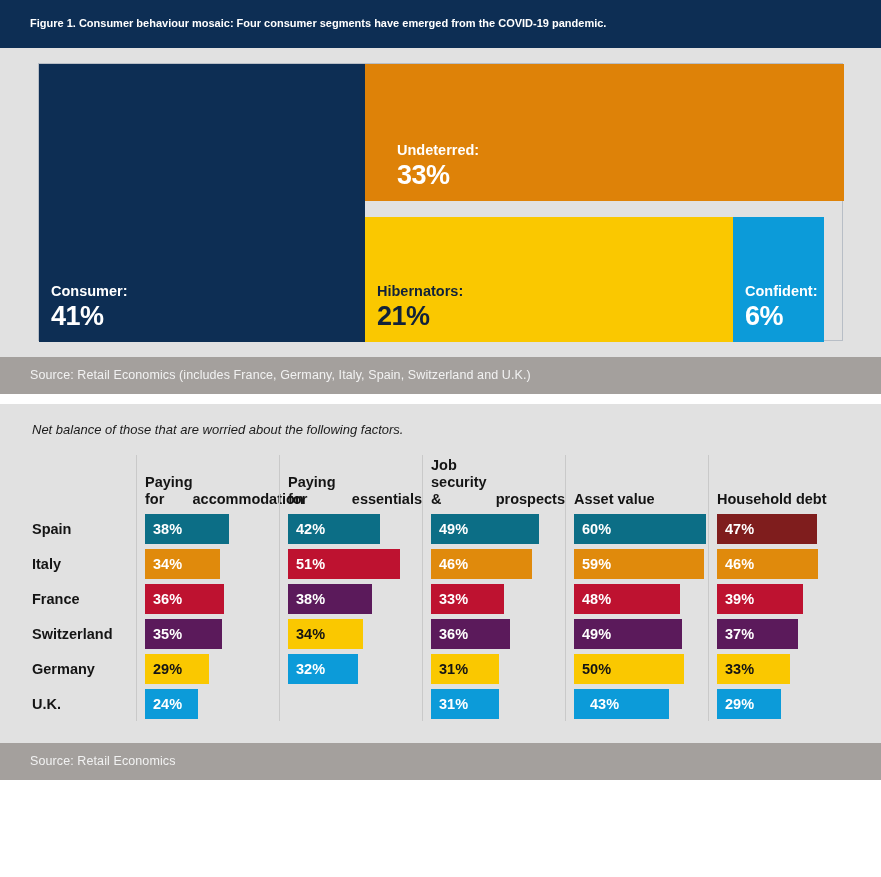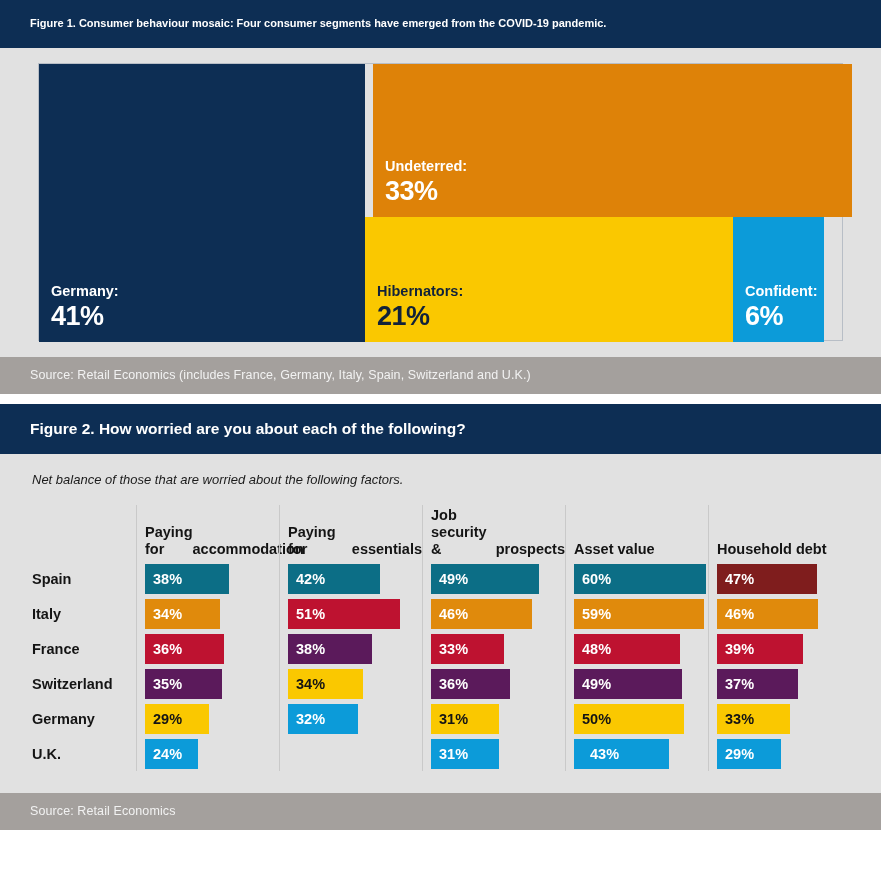--- a/index.html
+++ b/index.html
@@ -57,21 +57,21 @@
     padding: 0 0 1px 12px;
   }
   .tile .t-value {
     font-size: 27px;
     font-weight: bold;
     line-height: 30px;
     padding: 0 0 11px 12px;
     letter-spacing: -0.5px;
   }
   .tile.cautious   { left:0;     top:0;     width:326px; height:278px; background:#0D2E54; color:#ffffff; }
-  .tile.undeterred { left:334px; top:0;     width:479px; height:153px; background:#DE8208; color:#ffffff; }
+  .tile.undeterred { left:326px; top:0;     width:479px; height:137px; background:#DE8208; color:#ffffff;padding-left:20px; }
   .tile.hibernators{ left:326px; top:153px; width:368px; height:125px; background:#FAC800; color:#11223A; }
   .tile.confident  { left:694px; top:153px; width:91px; height:125px; background:#0C9BD9; color:#ffffff; }
 
   
   .f2-body { background:#E1E1E1; padding: 18px 0 22px 0; }
   .subtitle {
     font-style: italic;
     font-size: 13px;
     color:#1B1B1B;
     padding: 0 0 18px 32px;
@@ -133,21 +133,21 @@
 
 <div class="page">
 
   <section>
     <div class="fig-header">Figure 1. Consumer behaviour mosaic: Four consumer segments have emerged from the COVID-19 pandemic.</div>
 
     <div class="fig-body mosaic-wrap">
       <div class="mosaic">
 
         <div class="tile cautious">
-          <div class="t-label">Germany:</div>
+          <div class="t-label">Consumer:</div>
           <div class="t-value">41%</div>
         </div>
 
         <div class="tile undeterred">
           <div class="t-label">Undeterred:</div>
           <div class="t-value">33%</div>
         </div>
 
         <div class="tile hibernators">
           <div class="t-label">Hibernators:</div>
@@ -161,21 +161,20 @@
 
       </div>
     </div>
 
     <div class="source-bar">Source: Retail Economics (includes France, Germany, Italy, Spain, Switzerland and U.K.)</div>
   </section>
 
   <div style="height:10px;background:#ffffff;"></div>
 
   <section>
-    <div class="fig-header f2">Figure 2. How worried are you about each of the following?</div>
 
     <div class="fig-body f2-body">
       <div class="subtitle">Net balance of those that are worried about the following factors.</div>
 
       <div class="bar-table">
         <div class="labels-col" id="labelsCol">
             <div class="row-label">Spain</div>
             <div class="row-label">Italy</div>
             <div class="row-label">France</div>
             <div class="row-label">Switzerland</div>

